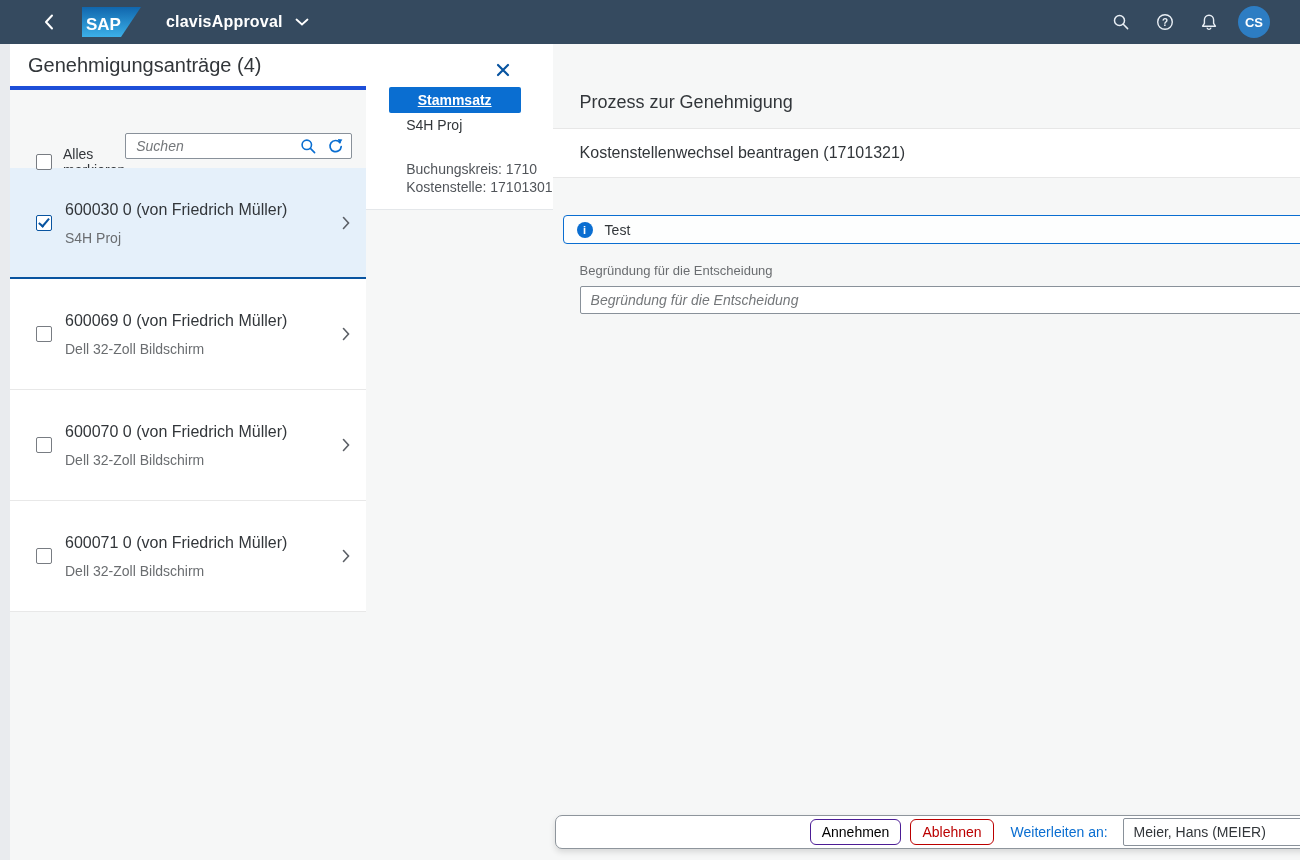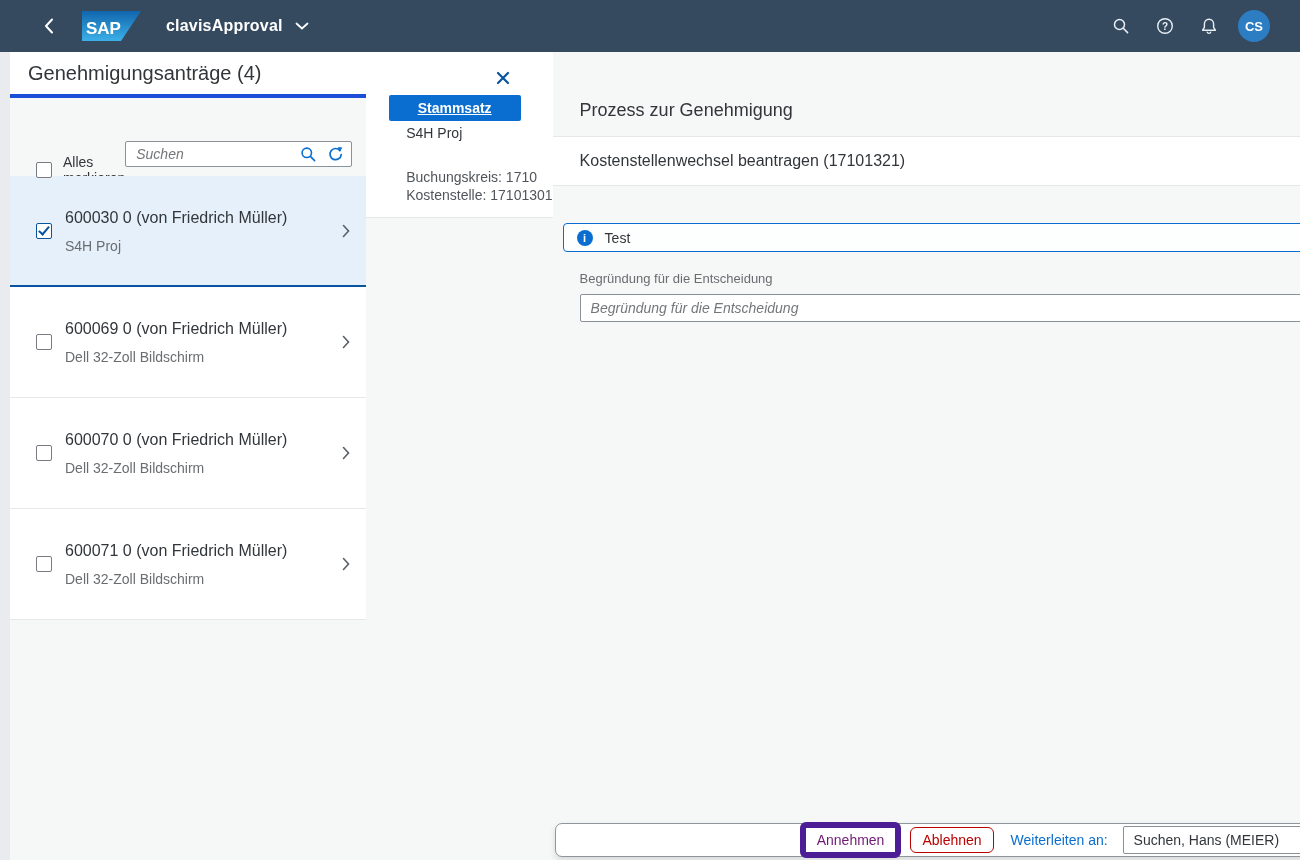--- a/index.html
+++ b/index.html
@@ -1,20 +1,20 @@
 <!DOCTYPE html>
 <html><head>
 <meta charset="utf-8">
 <style>
   * { margin:0; padding:0; box-sizing:border-box; }
   html,body { width:1300px; height:860px; overflow:hidden; }
   body { background:#e9ebee; font-family:"Liberation Sans", sans-serif; color:#32363a; }
 
   
-  .shell-bar { height:52px; background:#354a5f; display:flex; align-items:center; }
+  .shell-bar { height:44px; background:#354a5f; display:flex; align-items:center; }
   .back-btn { margin-left:40px; width:18px; height:20px; display:flex; align-items:center; justify-content:center; cursor:pointer; }
   .sap-logo { margin-left:24px; width:59px; height:30px; }
   .app-title { margin-left:25px; color:#fff; font-weight:bold; font-size:16px; letter-spacing:.2px; }
   .title-chevron { margin-left:12px; display:flex; align-items:center; cursor:pointer; }
   .shell-right { margin-left:auto; display:flex; align-items:center; gap:26px; margin-right:30px; }
   .shell-icon { width:18px; height:18px; display:flex; align-items:center; justify-content:center; cursor:pointer; }
   .avatar { width:32px; height:32px; border-radius:50%; background:#2d7dc3; color:#fff; font-size:13px; font-weight:bold; display:flex; align-items:center; justify-content:center; margin-left:-6px; cursor:pointer; }
 
   
   .app-root { display:flex; height:816px; }
@@ -64,21 +64,21 @@
   .process-row { margin-top:15px; height:50px; background:#fff; border-top:1px solid #e7e7e7; border-bottom:1px solid #e7e7e7; display:flex; align-items:center; padding-left:27px; font-size:16px; color:#32363a; cursor:pointer; }
   .message-strip { margin:37px 17px 0 10px; height:29px; border:1px solid #0a6ed1; border-radius:4px; background:#fdfefe; display:flex; align-items:center; padding-left:13px; }
   .info-icon { width:16px; height:16px; border-radius:50%; background:#0a6ed1; color:#fff; font-size:11px; font-weight:bold; display:flex; align-items:center; justify-content:center; flex:0 0 auto; }
   .strip-text { margin-left:12px; font-size:14px; color:#32363a; }
   .reason-label { margin:20px 0 0 27px; font-size:13px; line-height:14px; color:#6a6d70; }
   .reason-input { margin:8px 0 0 27px; width:779px; height:28px; border:1px solid #89919a; border-radius:2px; background:#fff; font-size:14px; font-style:italic; padding:0 10px; color:#32363a; font-family:"Liberation Sans", sans-serif; outline:none; }
   .reason-input::placeholder { color:#74777a; font-style:italic; }
 
   .footer-bar { position:absolute; left:2px; right:9px; bottom:11px; height:34px; background:#fff; border:1px solid #8e959c; border-radius:7px; box-shadow:0 3px 6px rgba(0,0,0,.13); display:flex; align-items:center; justify-content:flex-end; gap:9px; padding-right:13px; }
   .btn-ghost { background:#fff; font-size:14px; border-radius:6px; padding:4px 11px; cursor:pointer; font-family:"Liberation Sans", sans-serif; }
-  .btn-accept { color:#701a75; border:6px solid #4c1d95; }
+  .btn-accept { color:#000000; border:1px solid #4c1d95; }
   .btn-reject { color:#bb0000; border:1px solid #bb0000; }
   .forward-label { font-size:14px; color:#0a6ed1; margin:0 6px 0 8px; }
   .forward-select { width:213px; height:28px; background:#fff; border:1px solid #89919a; border-radius:2px; display:flex; align-items:center; justify-content:space-between; padding:0 10px; cursor:pointer; }
   .forward-value { font-size:14px; color:#32363a; }
 </style>
 </head>
 <body>
 
 <div class="shell-bar">
   <div class="back-btn">
@@ -244,21 +244,21 @@
       </div>
 
       <div class="reason-label">Begründung für die Entscheidung</div>
       <input class="reason-input" type="text" placeholder="Begründung für die Entscheidung" style="">
 
       <div class="footer-bar">
         <button class="btn-ghost btn-accept">Annehmen</button>
         <button class="btn-ghost btn-reject">Ablehnen</button>
         <div class="forward-label">Weiterleiten an:</div>
         <div class="forward-select">
-          <span class="forward-value">Suchen, Hans (MEIER)</span>
+          <span class="forward-value">Meier, Hans (MEIER)</span>
           <svg viewBox="0 0 14 8" width="14" height="8">
               <polyline points="1.5,1.5 7,6.5 12.5,1.5" fill="none" stroke="#0a6ed1" stroke-width="1.7" stroke-linecap="round"></polyline>
             </svg>
         </div>
       </div>
     </div>
   </div>
 
 </div>
 

